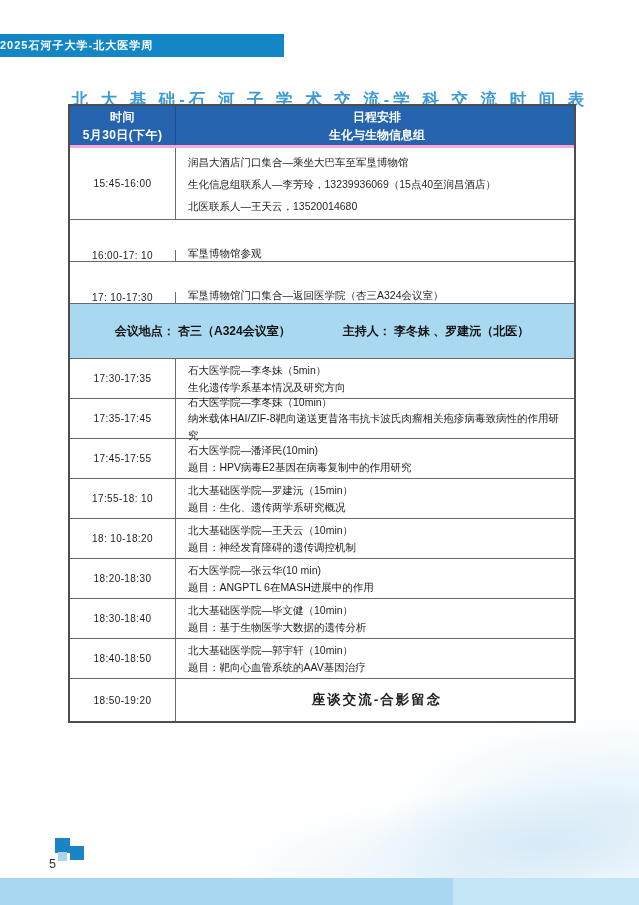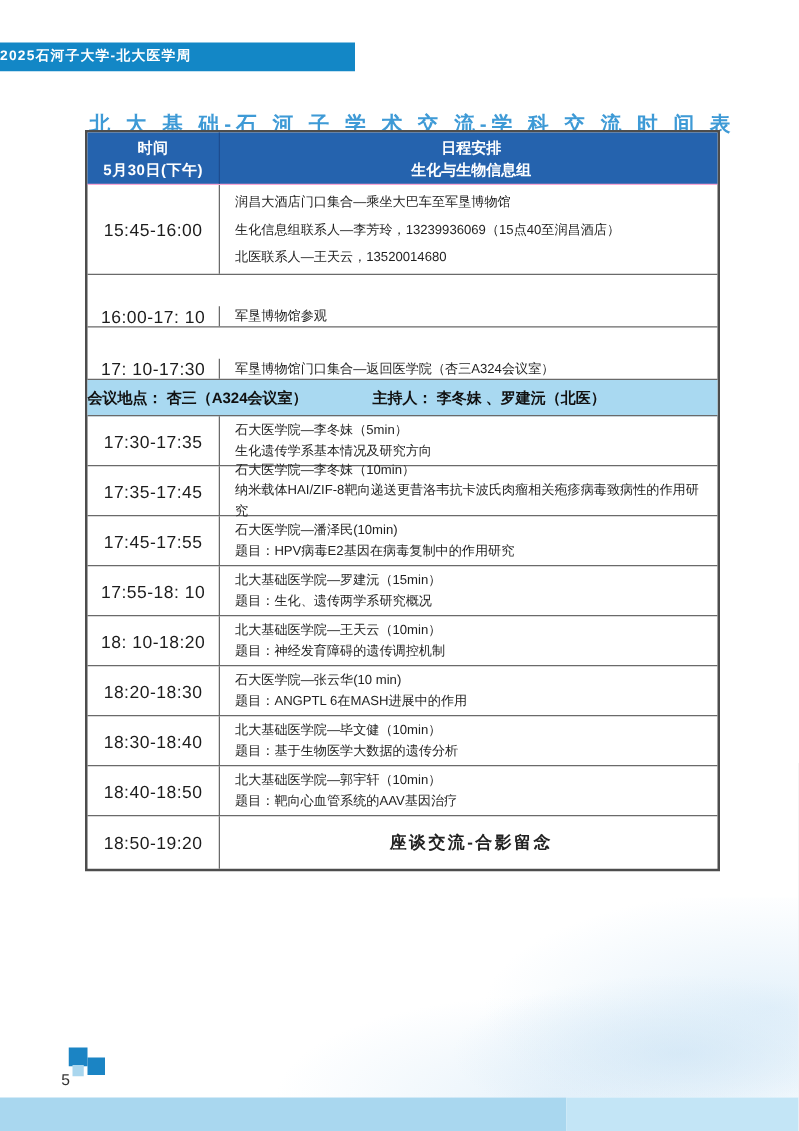--- a/index.html
+++ b/index.html
@@ -30,43 +30,43 @@
   .sched-table {
     position:absolute; left:68px; top:104px; width:508px;
     border:2px solid #4d4d4d; background:#fff;
   }
   .trow { display:flex; border-bottom:1px solid #6a6a6a; }
   .trow:last-child { border-bottom:none; }
   .tcell { min-width:0; }
   .time-cell {
     width:106px; flex:0 0 106px; border-right:1px solid #6a6a6a;
     display:flex; align-items:center; justify-content:center;
-    font-size:14px; color:#1c1c1c; letter-spacing:.4px;
+    font-size:10px; color:#1c1c1c; letter-spacing:.4px;
   }
   .agenda-cell {
     flex:1; padding:0 8px 0 12px;
     display:flex; flex-direction:column; justify-content:center;
     font-size:10.5px; color:#1f1f1f; font-weight:500;
   }
   .agenda-cell .line { line-height:16.5px; }
   
-  .head-row { height:42px; border-bottom:1px solid #f9a8d4; }
+  .head-row { height:42px; border-bottom:3px solid #f9a8d4; }
   .head-row .tcell {
     color:#ffffff; font-weight:bold; font-size:12px;
     display:flex; flex-direction:column; align-items:center; justify-content:center;
   }
   .head-row .time-cell { border-right-color:#1d4c8f; }
   .head-row .line { line-height:18px; }
   
   .row-3line { height:72px; }
   .row-3line .agenda-cell .line { line-height:22px; }
   .row-1line { height:42px;align-items:flex-end; }
   .row-2line { height:40px; }
   .notice-row {
-    height:29px; display:flex; align-items:center; 
+    height:55px; display:flex; align-items:center; justify-content:center;
     font-size:12px; font-weight:bold; color:#111; border-bottom:1px solid #6a6a6a;
   }
   .notice-row .gap { display:inline-block; width:52px; }
   .row-final { height:42px; }
   .row-final .agenda-cell {
     align-items:center; font-size:13.5px; font-weight:600; letter-spacing:2px; color:#222;
   }
   
   .sq { position:absolute; }
   .sq-a { left:55px; top:838px; width:15px; height:15px; }

